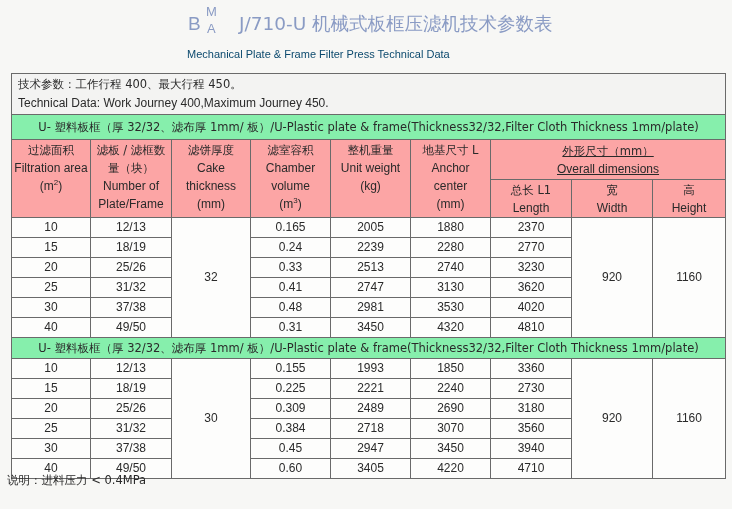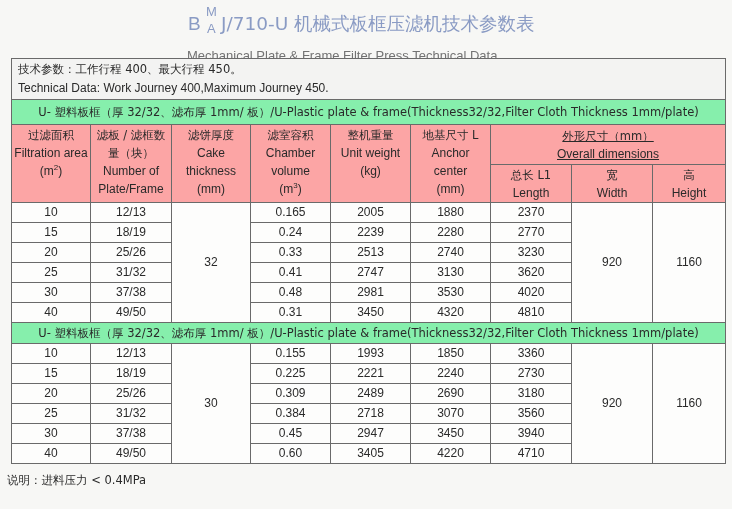--- a/index.html
+++ b/index.html
@@ -12,28 +12,28 @@
   }
   .title-zh {
     position: absolute; left: 185px; top: 4px; width: 400px;
     font-size: 21px; color: #8a9bc4; white-space: nowrap;
     font-family: "DejaVu Sans", sans-serif; letter-spacing: 0px;
   }
   .title-zh .bma { display: inline-block; position: relative; width: 36px; height: 32px; vertical-align: top; }
   .title-zh .bma .b { position: absolute; left: 3px; top: 9px; font-size: 19px; font-family: "Liberation Sans", sans-serif; }
   .title-zh .bma .m { position: absolute; left: 21px; top: 0px; font-size: 13px; font-family: "Liberation Sans", sans-serif; }
   .title-zh .bma .a { position: absolute; left: 22px; top: 17px; font-size: 13px; font-family: "Liberation Sans", sans-serif; }
-  .title-zh .rest { display: inline-block; vertical-align: top; margin-top: 7px; font-size: 18.5px; }
+  .title-zh .rest { display: inline-block; vertical-align: top; margin-top: 7px; font-size: 18.5px; margin-left: 18px; }
   .title-en {
     position: absolute; left: 187px; top: 48px;
-    font-size: 13px; color: #737373; white-space: nowrap;
+    font-size: 11px; color: #0c4a6e; white-space: nowrap;
     font-family: "Liberation Sans", sans-serif;
   }
   table.spec {
-    position: absolute; left: 11px; top: 58px;
+    position: absolute; left: 11px; top: 73px;
     border-collapse: collapse;
     width: 714px;
     table-layout: fixed;
     font-size: 12px;
   }
   table.spec td {
     border: 1px solid #6a6a6a;
     text-align: center;
     padding: 0;
     line-height: 19px;

